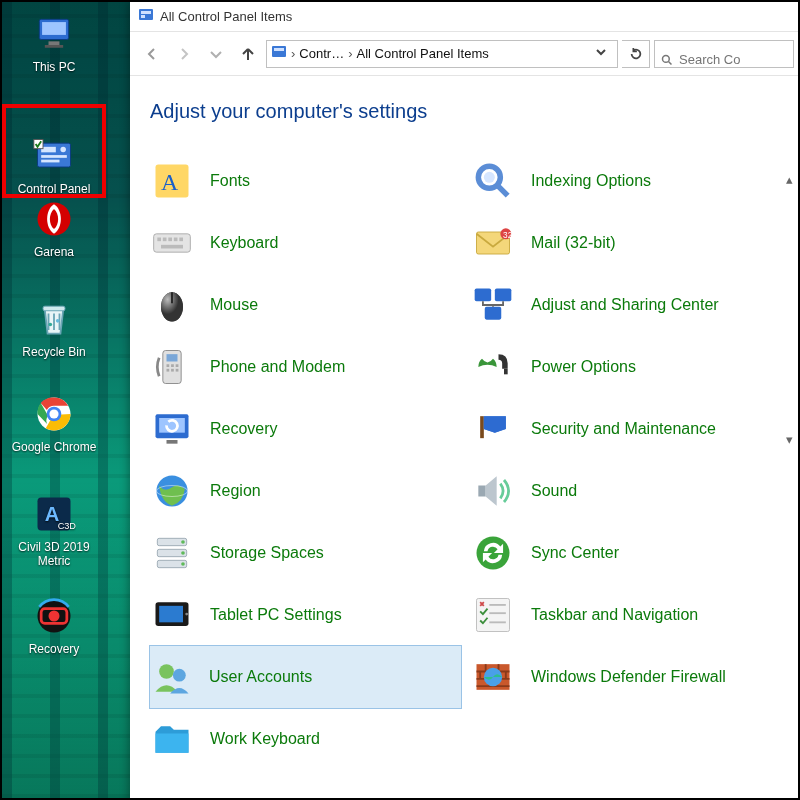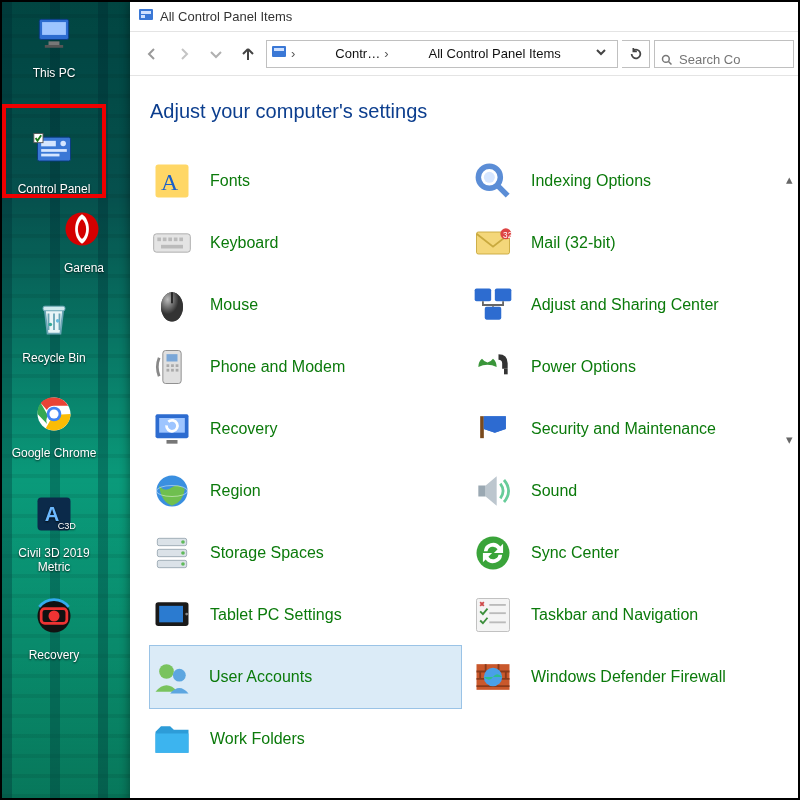--- a/index.html
+++ b/index.html
@@ -26,21 +26,21 @@
       repeating-linear-gradient(90deg, rgba(0,60,60,.6) 0 10px, rgba(10,150,120,.2) 10px 48px),
       repeating-linear-gradient(0deg, rgba(0,0,0,.15) 0 4px, transparent 4px 20px);
     opacity: .6;
   }
 
   
   .desktop { position: absolute; top: 0; left: 0; width: 125px; height: 800px; }
   .desktop-icon {
     display: flex; flex-direction: column; align-items: center;
     color: #fff; text-shadow: 0 1px 2px rgba(0,0,0,.8);
-    font-size: 12px; text-align: center; gap: 10px;
+    font-size: 12px; text-align: center; gap: 4px;
     position: absolute; width: 100px;
     cursor: pointer;
   }
   .desktop-icon .ico { width: 44px; height: 44px; display:flex; align-items:center; justify-content:center; }
   .hl-box { outline: 4px solid #e00; outline-offset: -2px; }
   .hl-number {
     position: absolute; color: #e00; font-weight: 800; font-size: 48px;
     font-family: Arial, sans-serif;
   }
 
@@ -74,21 +74,21 @@
   .addr-box {
     flex: 1; min-width: 0;
     height: 28px;
     border: 1px solid #c0c0c0;
     display: flex; align-items: center;
     padding: 0 4px;
     gap: 4px;
     overflow: hidden;
     background: #fff;
   }
-  .crumb { color: #111; white-space: nowrap; margin-left: 36px; }
+  .crumb { color: #111; white-space: nowrap; }
   .chev-sep { color:#555; }
   .addr-dd { width: 24px; text-align:center; color:#444; cursor:pointer; }
   .refresh-btn { width: 28px; height: 28px; border:1px solid #c0c0c0; border-left:none; display:flex;align-items:center;justify-content:center; cursor:pointer; }
   .search-box {
     width: 140px; height: 28px;
     border: 1px solid #c0c0c0; display:flex; align-items:flex-end; padding: 0 6px; gap:6px;
     color:#777; overflow:hidden;
   }
   .search-box input { border:none; outline:none; width:100%; color:#777; font-size:13px; }
   .content {
@@ -149,21 +149,21 @@
           <rect x="10" y="14" width="16" height="6" fill="#d5e6ff"></rect>
           <circle cx="34" cy="17" r="3" fill="#d5e6ff"></circle>
           <rect x="10" y="23" width="28" height="3" fill="#d5e6ff"></rect>
           <rect x="10" y="28" width="20" height="3" fill="#d5e6ff"></rect>
           <rect x="2" y="6" width="10" height="10" fill="#fff" stroke="#555"></rect>
           <path d="M4 11 l2 3 l4 -6" fill="none" stroke="#1a7a1a" stroke-width="2"></path>
         </svg>
       </span>
       <span>Control Panel</span>
     </div>
-    <div class="desktop-icon" style="left: 2px; top: 205px; align-items: flex-end;">
+    <div class="desktop-icon" style="left: 2px; top: 195px;">
       <span class="ico">
         <svg viewBox="0 0 48 48" width="44" height="44">
           <circle cx="24" cy="24" r="18" fill="#d40000"></circle>
           <path d="M24 8 C14 14 14 34 24 40 C34 34 34 14 24 8 Z" fill="#fff"></path>
           <path d="M24 13 C18 18 18 30 24 35 C30 30 30 18 24 13 Z" fill="#d40000"></path>
         </svg>
       </span>
       <span>Garena</span>
     </div>
     <div class="desktop-icon" style="left: 2px; top: 295px;">
@@ -515,21 +515,21 @@
           </span>
           <span class="label">Windows Defender Firewall</span>
         </div>
         <div class="cp-item">
           <span class="ico">
             <svg viewBox="0 0 48 48" width="44" height="44">
               <path d="M6 16 l6 -6 h10 l4 4 h16 v25 h-36 z" fill="#2d9cd8"></path>
               <rect x="6" y="18" width="36" height="21" fill="#3cb4ef"></rect>
             </svg>
           </span>
-          <span class="label">Work Folders</span>
+          <span class="label">Work Keyboard</span>
         </div>
         <div></div>
       </div>
   </div>
 
   <div class="scroll-arrow" style="top:170px;">▴</div>
   <div class="scroll-arrow" style="top:430px;">▾</div>
 
 </div>
 

